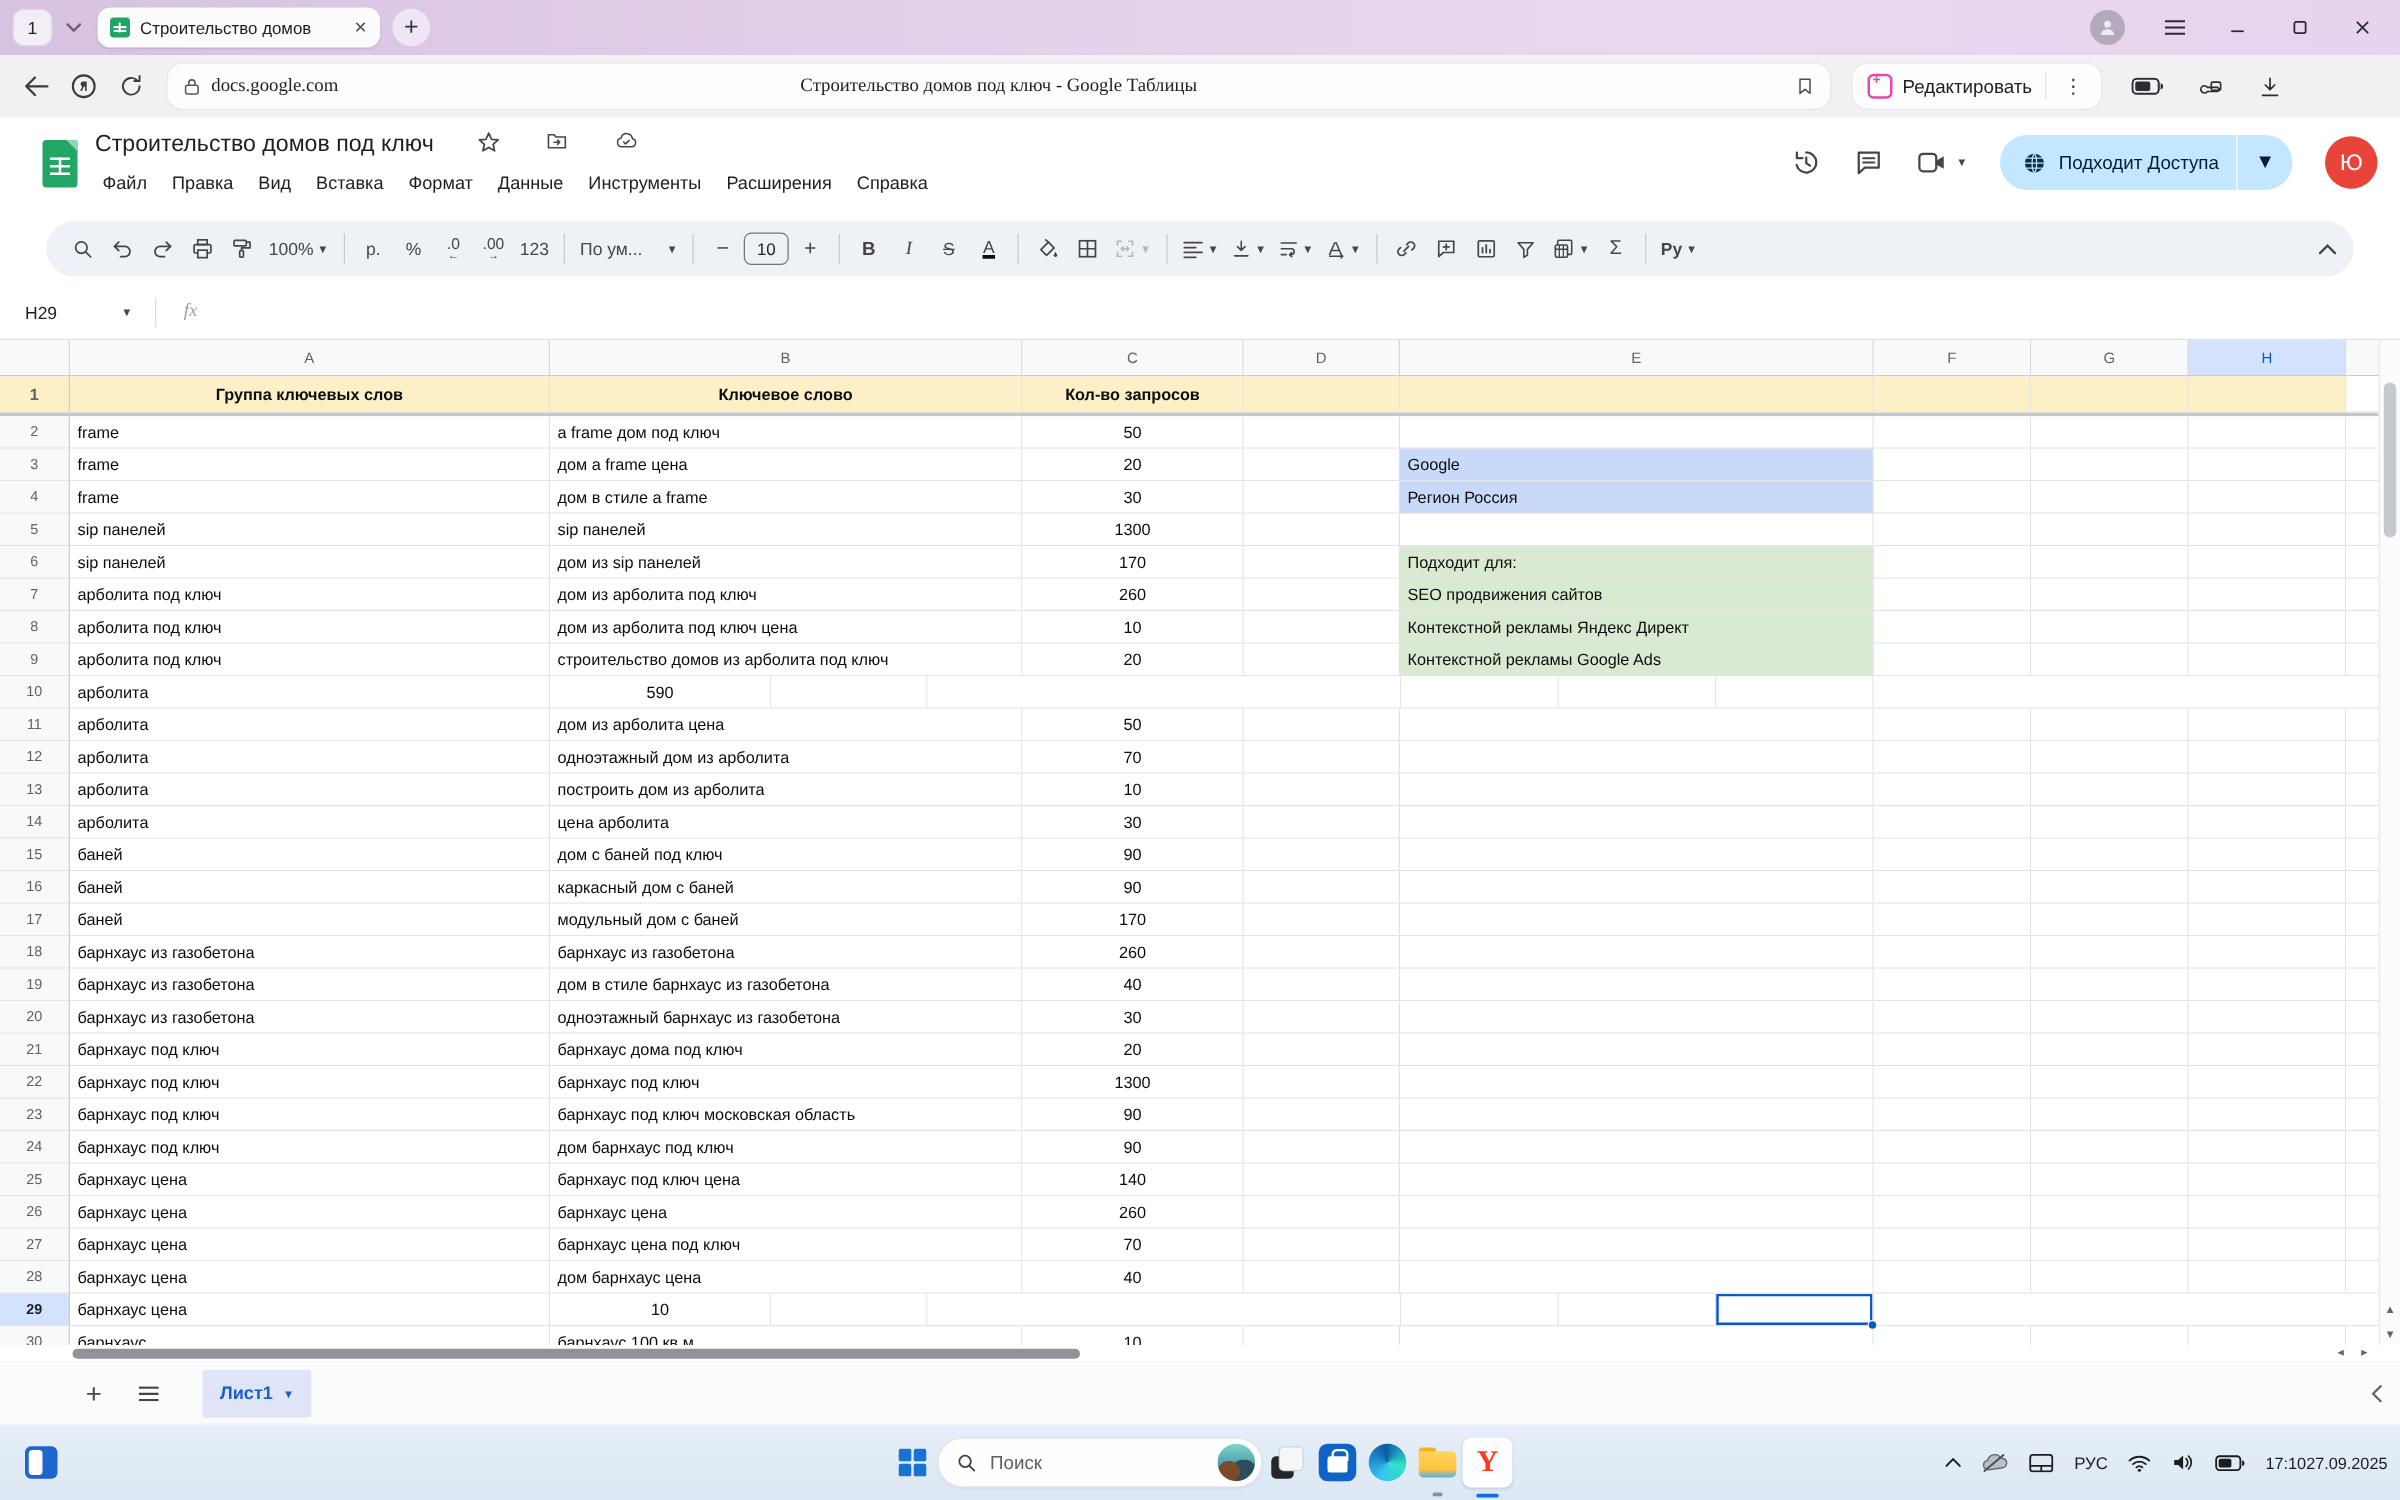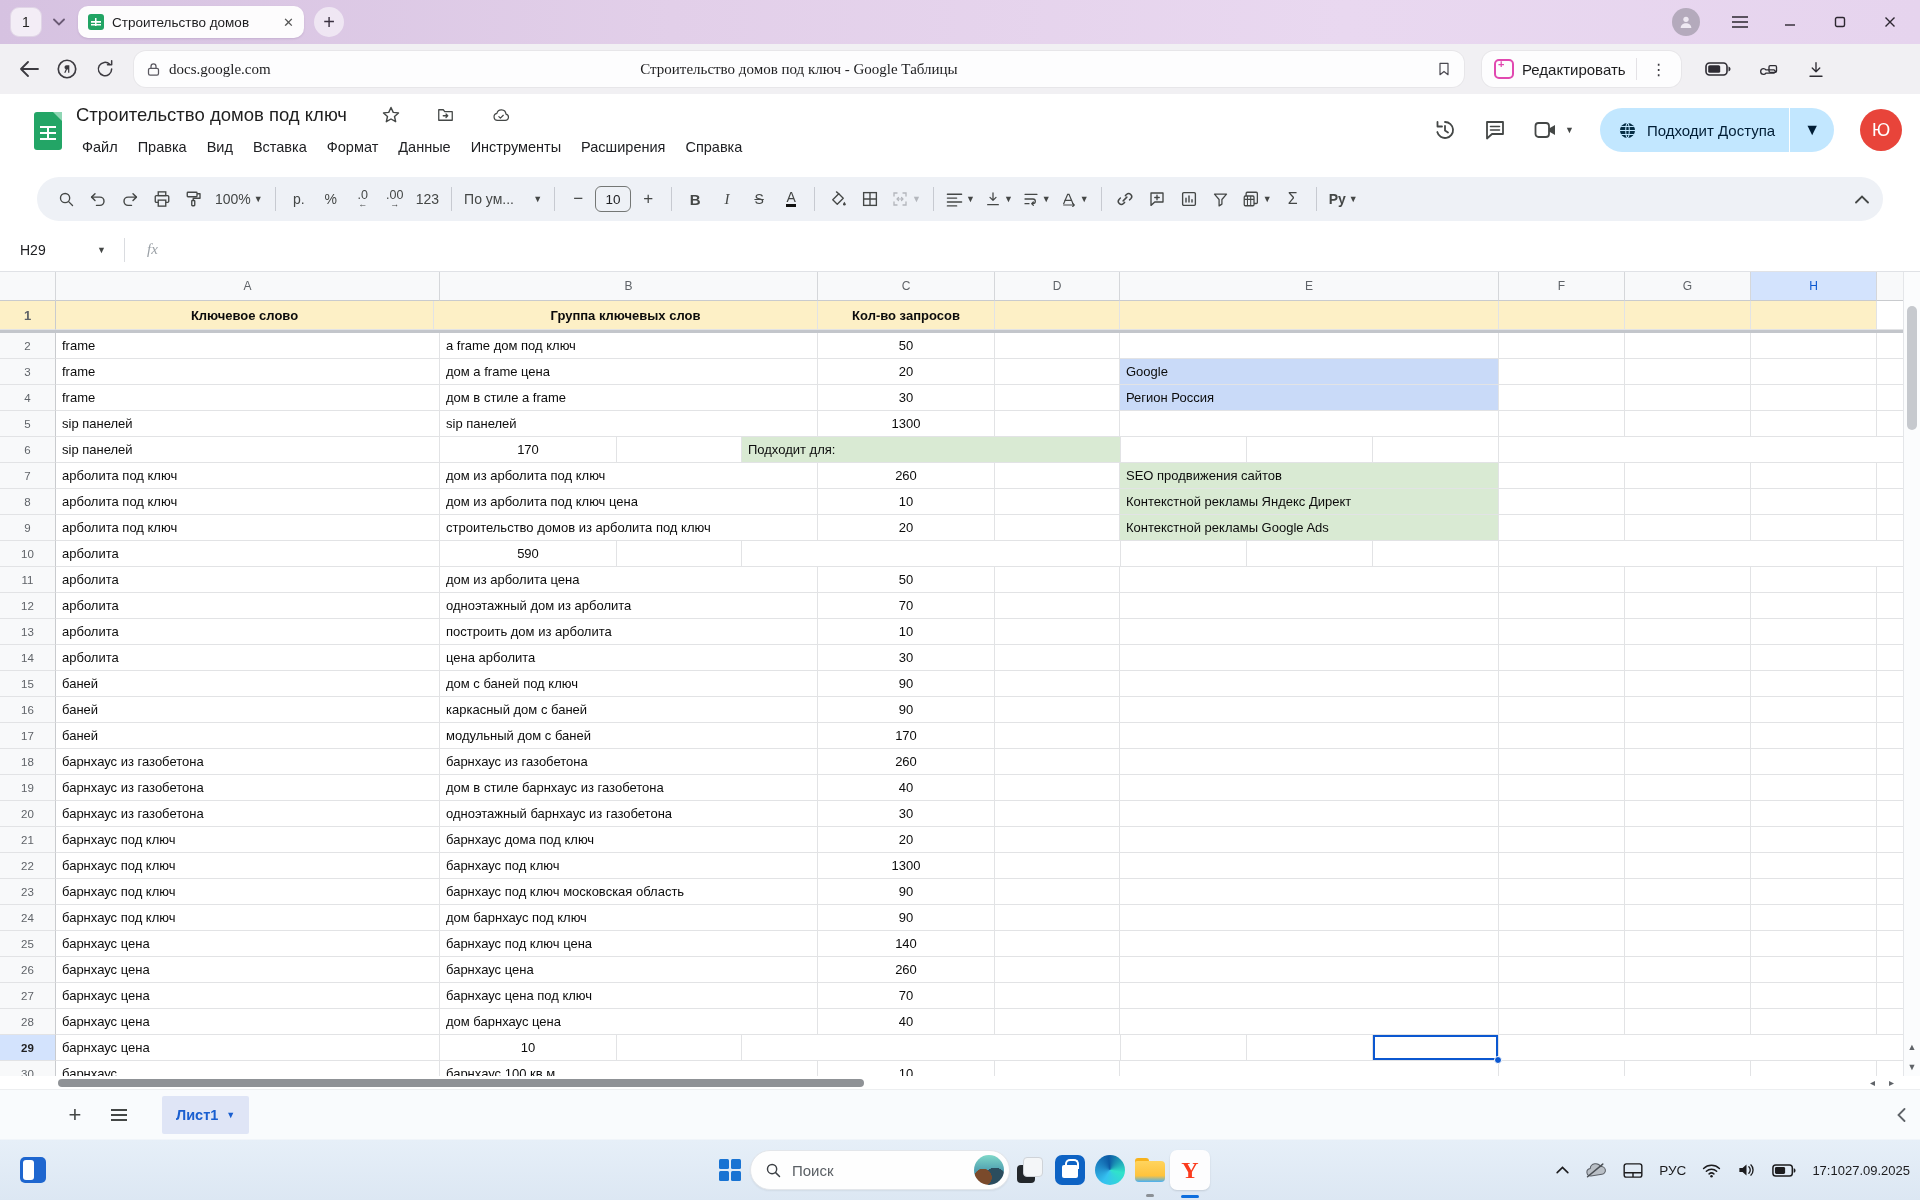--- a/index.html
+++ b/index.html
@@ -49,21 +49,21 @@
   
   .appheader{height:76px;background:#fff;position:relative;}
   .sheets-logo{position:absolute;left:34px;top:18px;width:28px;height:38px;background:#23a566;border-radius:3px;}
   .sheets-logo::before{content:"";position:absolute;right:0;top:0;border-style:solid;border-width:0 9px 9px 0;
     border-color:transparent #8fd6b4 transparent transparent;}
   .sheets-logo::after{content:"";position:absolute;left:6px;top:14px;width:16px;height:14px;
     background:linear-gradient(#fff,#fff) 0 0/16px 2px no-repeat,
       linear-gradient(#fff,#fff) 0 6px/16px 2px no-repeat,
       linear-gradient(#fff,#fff) 0 12px/16px 2px no-repeat,
       linear-gradient(#fff,#fff) 7px 0/2px 14px no-repeat;}
-  .ah-title-row{position:absolute;left:76px;top:10px;display:flex;align-items:center;gap:34px;}
+  .ah-title-row{position:absolute;left:76px;top:10px;display:flex;align-items:flex-start;gap:34px;}
   .ah-title{font-size:18.5px;color:#1f1f1f;}
   .ah-ic{color:#444746;display:flex;}
   .menu-row{position:absolute;left:74px;top:42px;display:flex;gap:4px;}
   .menu-item{font-size:14.5px;color:#202124;padding:3px 8px;border-radius:6px;}
   .ah-right{position:absolute;right:18px;top:14px;display:flex;align-items:center;gap:26px;}
   .ah-right .ah-ic{color:#444746;}
   .cam-wrap{display:flex;align-items:center;gap:6px;color:#444746;}
   .share-btn{height:44px;background:#c2e7ff;border-radius:22px;display:flex;align-items:center;overflow:hidden;}
   .share-main{display:flex;align-items:center;gap:10px;padding:0 14px 0 18px;color:#001d35;font-size:15px;font-weight:500;}
   .share-sep{width:1px;height:44px;background:#fff;}
@@ -549,22 +549,22 @@
           <div class="cell chead w-c">C</div>
           <div class="cell chead w-d">D</div>
           <div class="cell chead w-e">E</div>
           <div class="cell chead w-f">F</div>
           <div class="cell chead w-g">G</div>
           <div class="cell chead w-h col-sel">H</div>
           <div class="hd-fill"></div>
         </div>
       <div class="grow hrow" id="header-row1">
           <div class="cell cnum w-num">1</div>
+          <div class="cell w-a">Группа ключевых слов</div>
           <div class="cell w-b">Ключевое слово</div>
-          <div class="cell w-a">Группа ключевых слов</div>
           <div class="cell w-c">Кол-во запросов</div>
           <div class="cell w-d"></div>
           <div class="cell w-e"></div>
           <div class="cell w-f"></div>
           <div class="cell w-g"></div>
           <div class="cell w-h"></div>
           <div class="w-fill"></div>
         </div>
       <div class="frozen-div"></div>
       <div class="rows-clip" id="grid-body">
@@ -612,20 +612,21 @@
             <div class="cell w-d"></div>
             <div class="cell w-e"></div>
             <div class="cell w-f"></div>
             <div class="cell w-g"></div>
             <div class="cell w-h"></div>
             <div class="w-fill"></div>
           </div>
           <div class="grow">
             <div class="cell cnum w-num">6</div>
             <div class="cell w-a">sip панелей</div>
+            <div class="cell w-b">дом из sip панелей</div>
             <div class="cell w-c center">170</div>
             <div class="cell w-d"></div>
             <div class="cell w-e e-green">Подходит для:</div>
             <div class="cell w-f"></div>
             <div class="cell w-g"></div>
             <div class="cell w-h"></div>
             <div class="w-fill"></div>
           </div>
           <div class="grow">
             <div class="cell cnum w-num">7</div>

